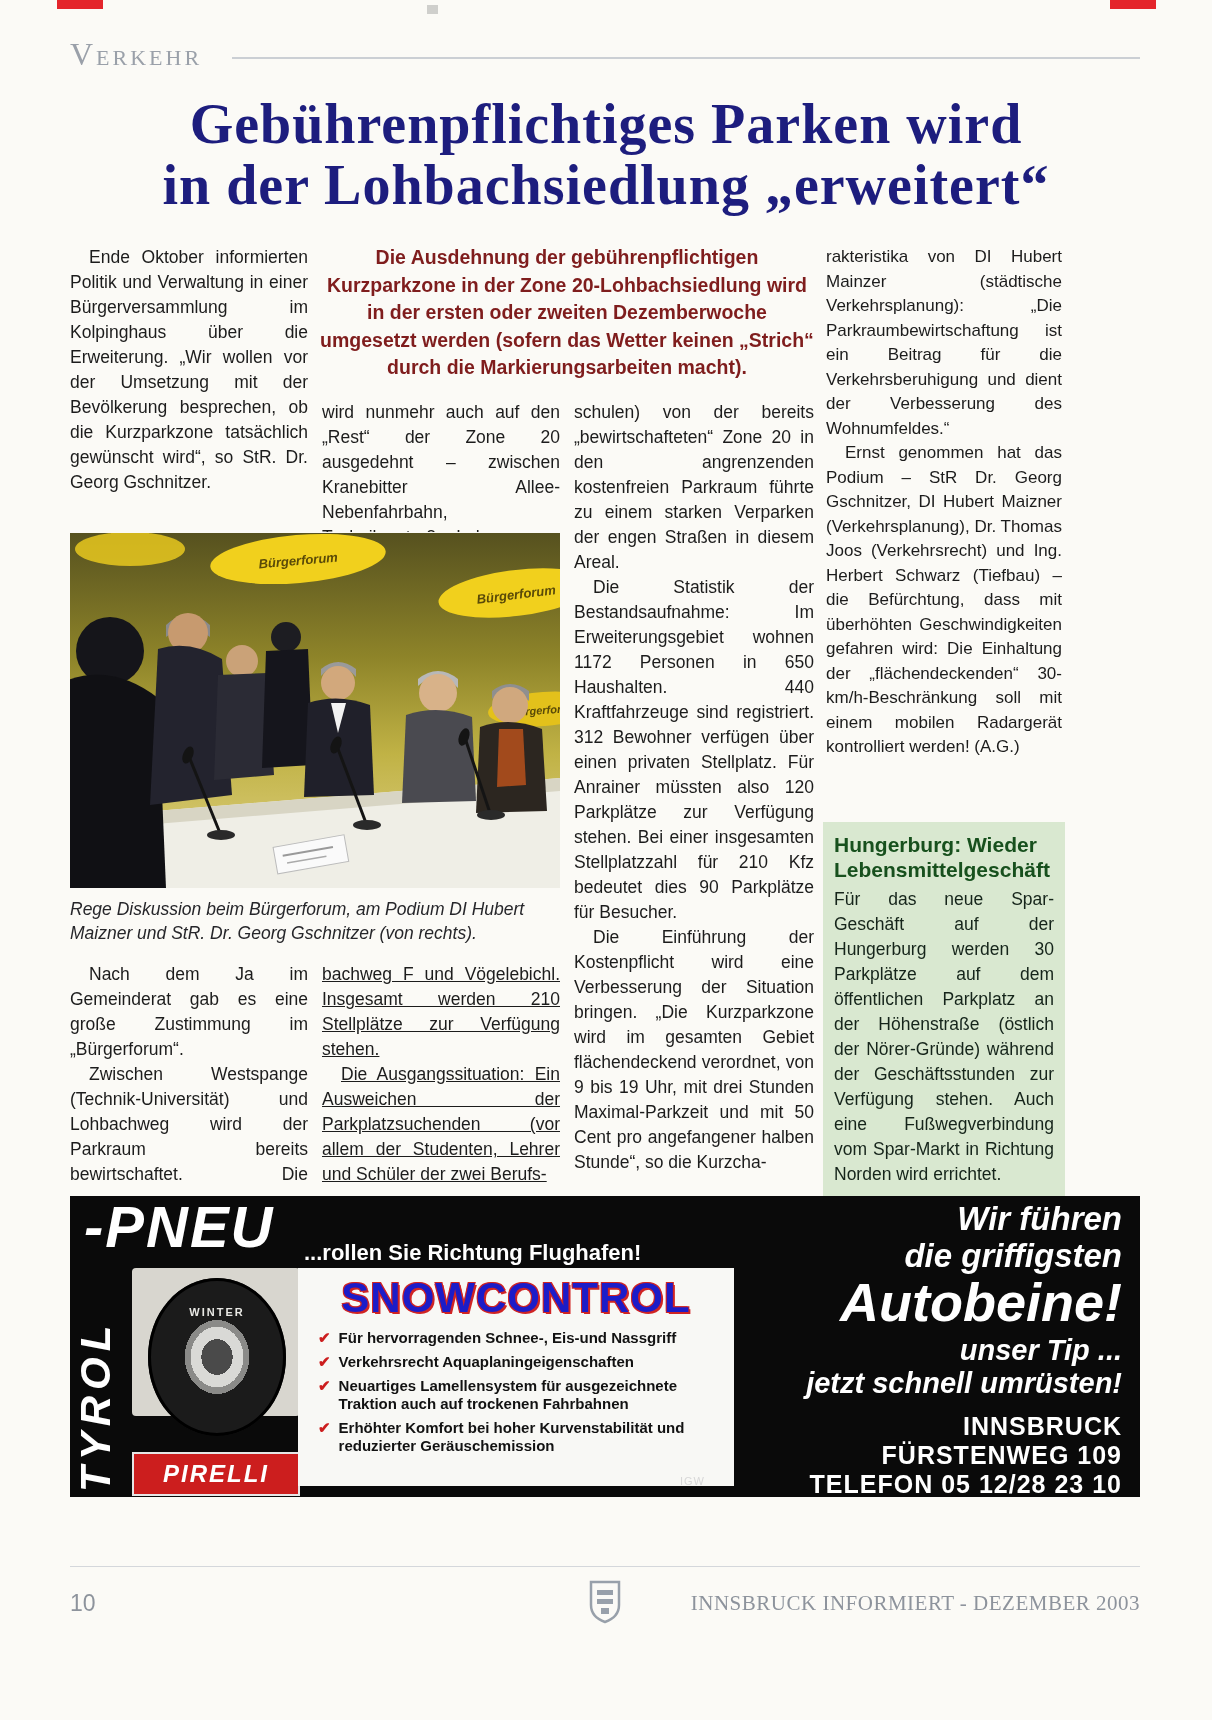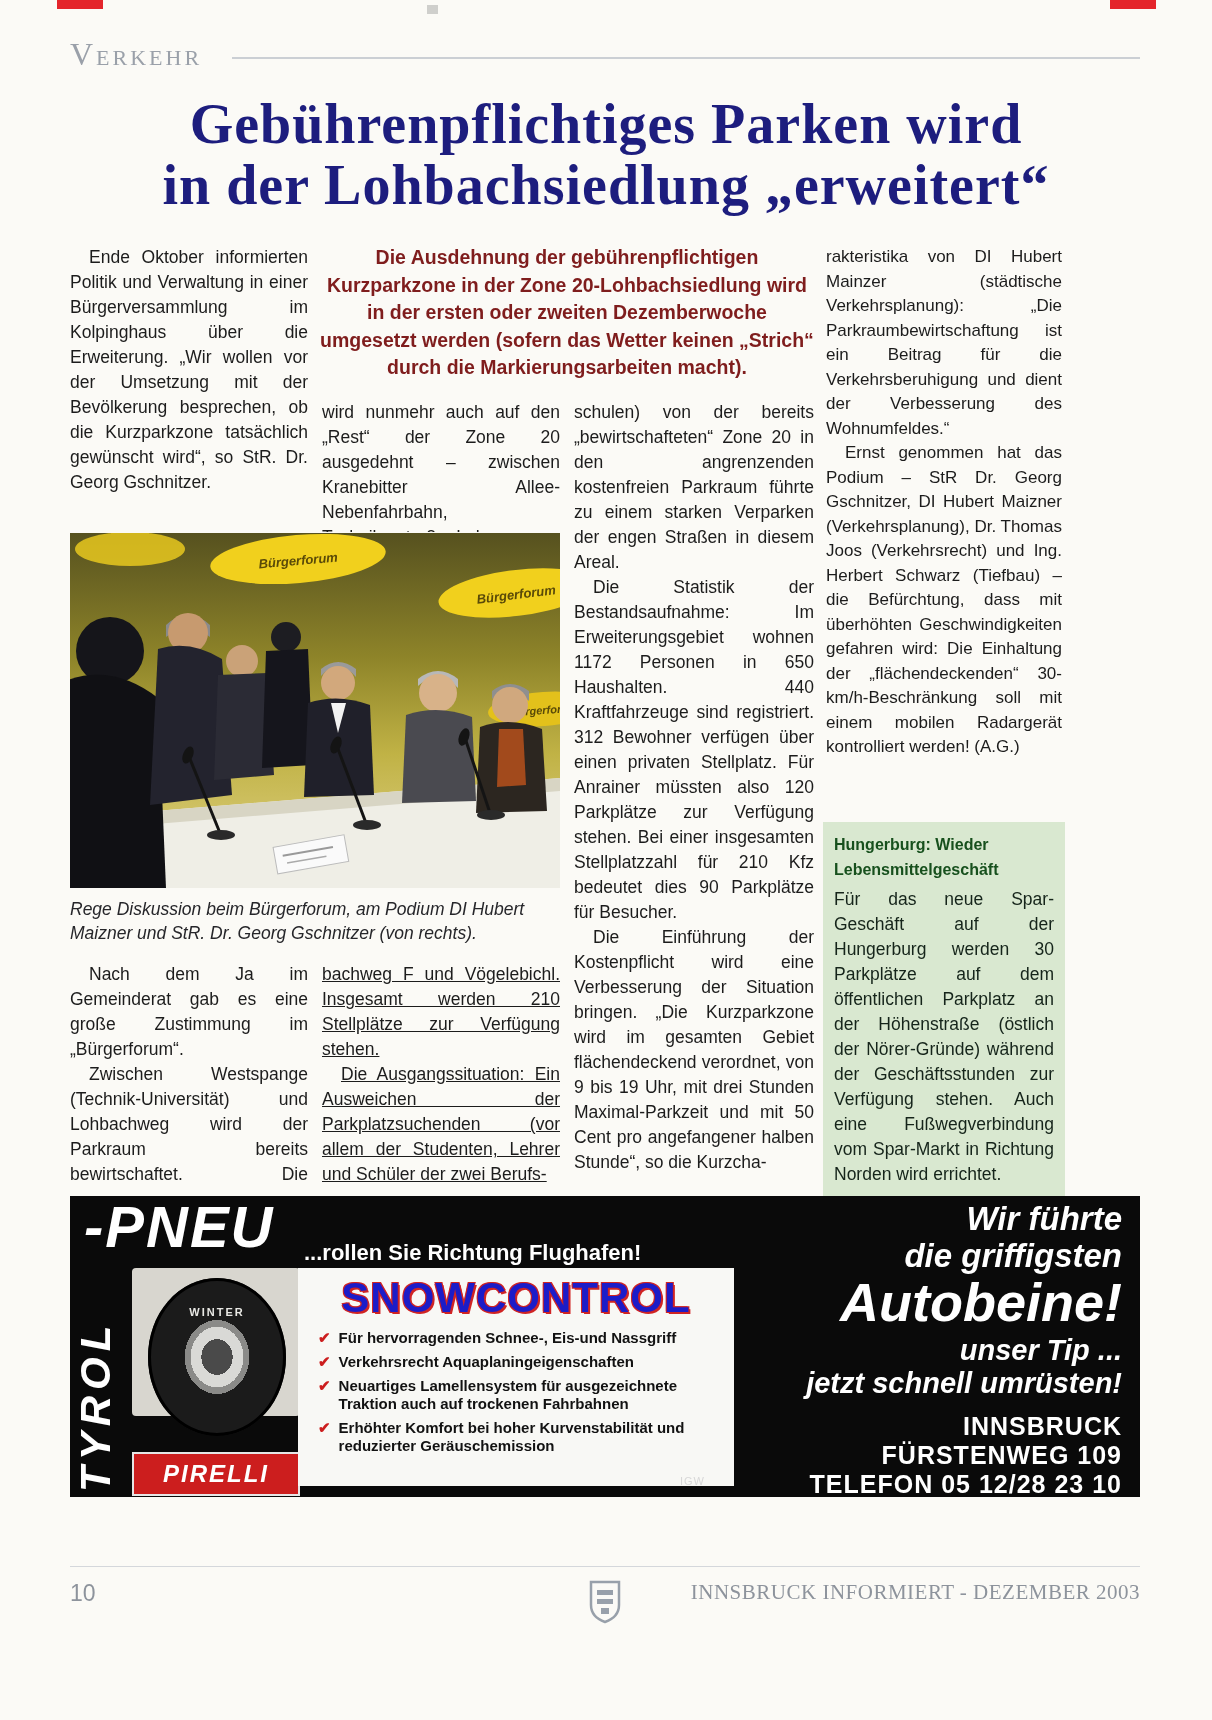--- a/index.html
+++ b/index.html
@@ -41,21 +41,21 @@
   .intro { left:318px; top:244px; width:498px; font-weight:700; font-size:19.5px;
     line-height:27.5px; text-align:center; color:#7f1d1d; }
 
   
   .photo { left:70px; top:533px; width:490px; height:355px; display:block; }
   .caption { left:70px; top:897px; width:490px; font-style:italic; font-size:17.5px;
     line-height:24px; color:#26262a; }
 
   
   .infobox { left:823px; top:822px; width:242px; background:#d9e8d0; padding:10px 11px 12px; }
-  .infobox h3 { font-size:16px; line-height:25px; font-weight:700; color:#17501d; margin-bottom:5px; }
+  .infobox h3 { font-size:21px; line-height:25px; font-weight:700; color:#17501d; margin-bottom:5px; }
   .infobox p { font-size:17.5px; line-height:25px; text-align:justify; color:#15241a; hyphens:auto; }
 
   
   .ad { left:70px; top:1196px; width:1070px; height:301px; background:#0a0a0a; color:#fff; }
   .ad .abs { position:absolute; }
   .ad-brand { left:14px; top:0px; font-size:58px; font-style:italic; font-weight:700;
     letter-spacing:2px; line-height:62px; }
   .ad-tagline { left:234px; top:44px; font-size:22px; font-weight:700; }
   .ad-tyrol { left:2px; top:88px; height:208px; writing-mode:vertical-rl; transform:rotate(180deg);
     font-size:42px; font-weight:700; font-style:italic; letter-spacing:6px; }
@@ -81,21 +81,21 @@
   .ad-right .s1 { font-size:33px; line-height:37px; }
   .ad-right .s3 { font-size:54px; line-height:56px; margin-bottom:4px; }
   .ad-right .tip { font-size:29px; line-height:33px; }
   .ad-addr { margin-top:12px; font-style:normal; font-weight:700; font-size:25px;
     line-height:29px; letter-spacing:1px; }
   .ad-credit { left:610px; bottom:10px; font-size:11px; color:#d8d8d8; letter-spacing:1px; }
 
   
   .footer-rule { left:70px; top:1566px; width:1070px; border-top:1.5px solid #d4d7db; }
   .footer { left:70px; top:1580px; width:1070px; height:46px; display:flex;
-    justify-content:space-between; color:#8d939c; }
+    justify-content:space-between; align-items:center; color:#8d939c; }
   .footer .pageno { font-size:23px; }
   .footer .mag { font-size:21px; letter-spacing:0.5px;font-family:Liberation Serif, serif; }
   .crest { position:absolute; left:50%; transform:translateX(-50%); top:0; }
 </style>
 </head>
 <body>
 
 <div class="page">
 
   <div class="abs crop l"></div>
@@ -247,21 +247,21 @@
         <span class="check">✔</span>
         <span>Neuartiges Lamellensystem für ausgezeichnete Traktion auch auf trockenen Fahrbahnen</span>
       </div>
       <div class="feature">
         <span class="check">✔</span>
         <span>Erhöhter Komfort bei hoher Kurvenstabilität und reduzierter Geräuschemission</span>
       </div>
     </div>
 
     <div class="abs ad-right">
-      <div class="s1">Wir führte</div>
+      <div class="s1">Wir führen</div>
       <div class="s1">die griffigsten</div>
       <div class="s3">Autobeine!</div>
       <div class="tip">unser Tip ...</div>
       <div class="tip">jetzt schnell umrüsten!</div>
       <div class="ad-addr">
         <div>INNSBRUCK</div>
         <div>FÜRSTENWEG 109</div>
         <div>TELEFON 05 12/28 23 10</div>
       </div>
     </div>

